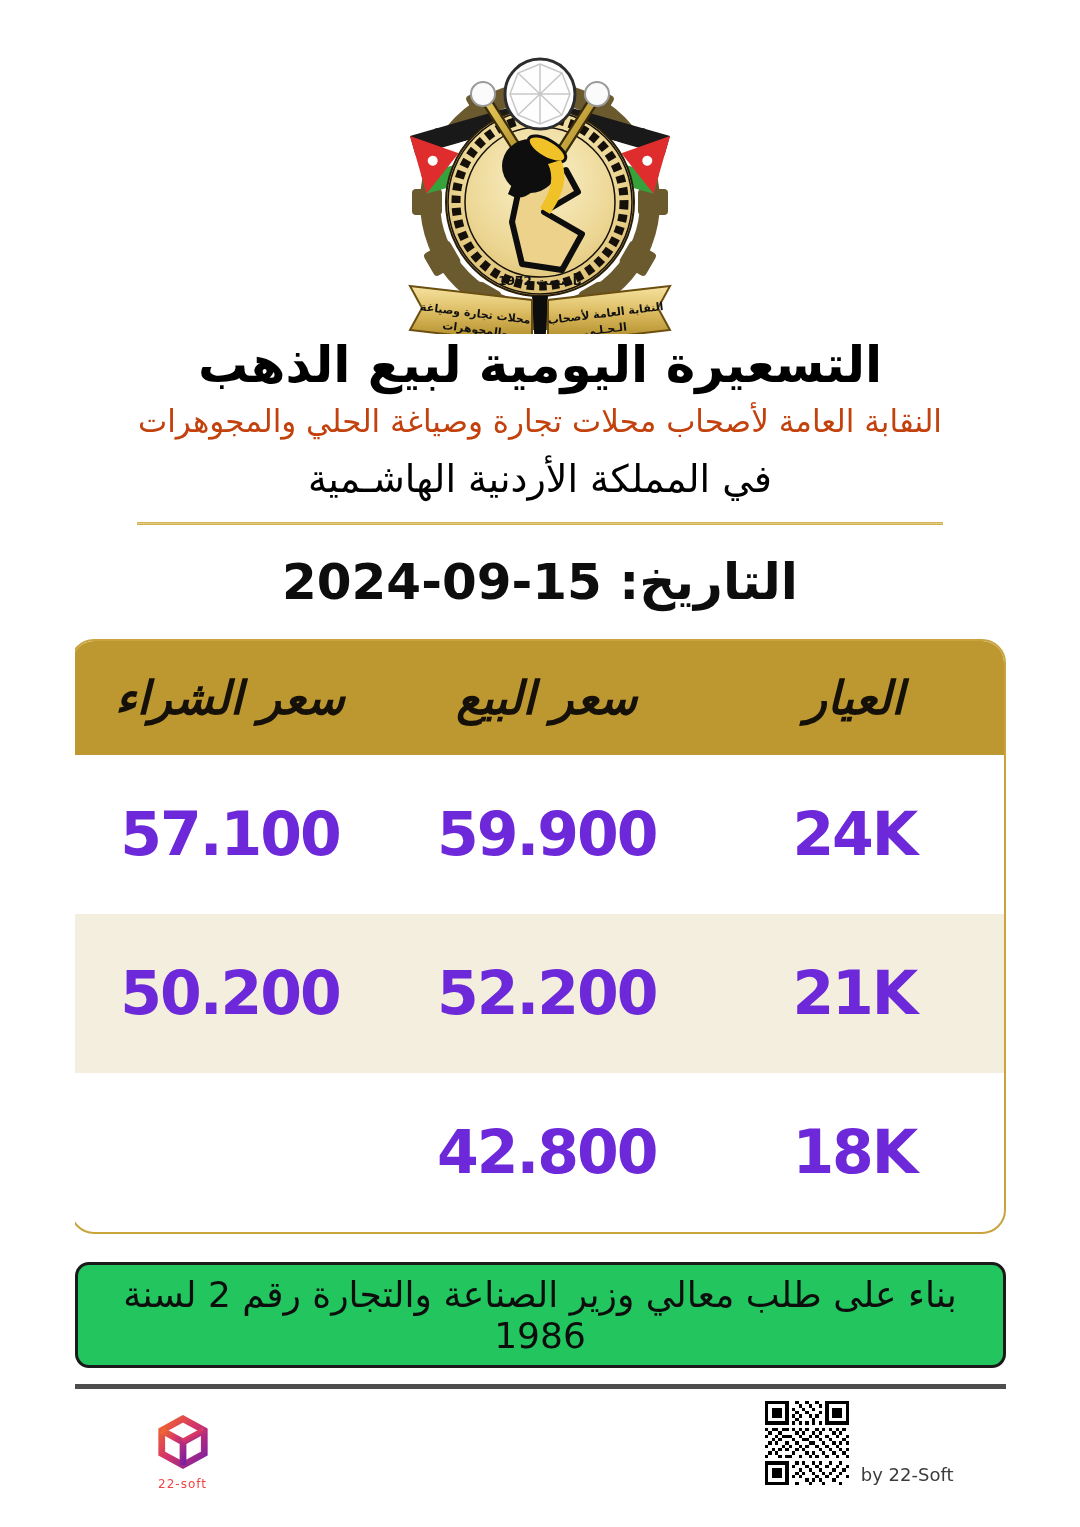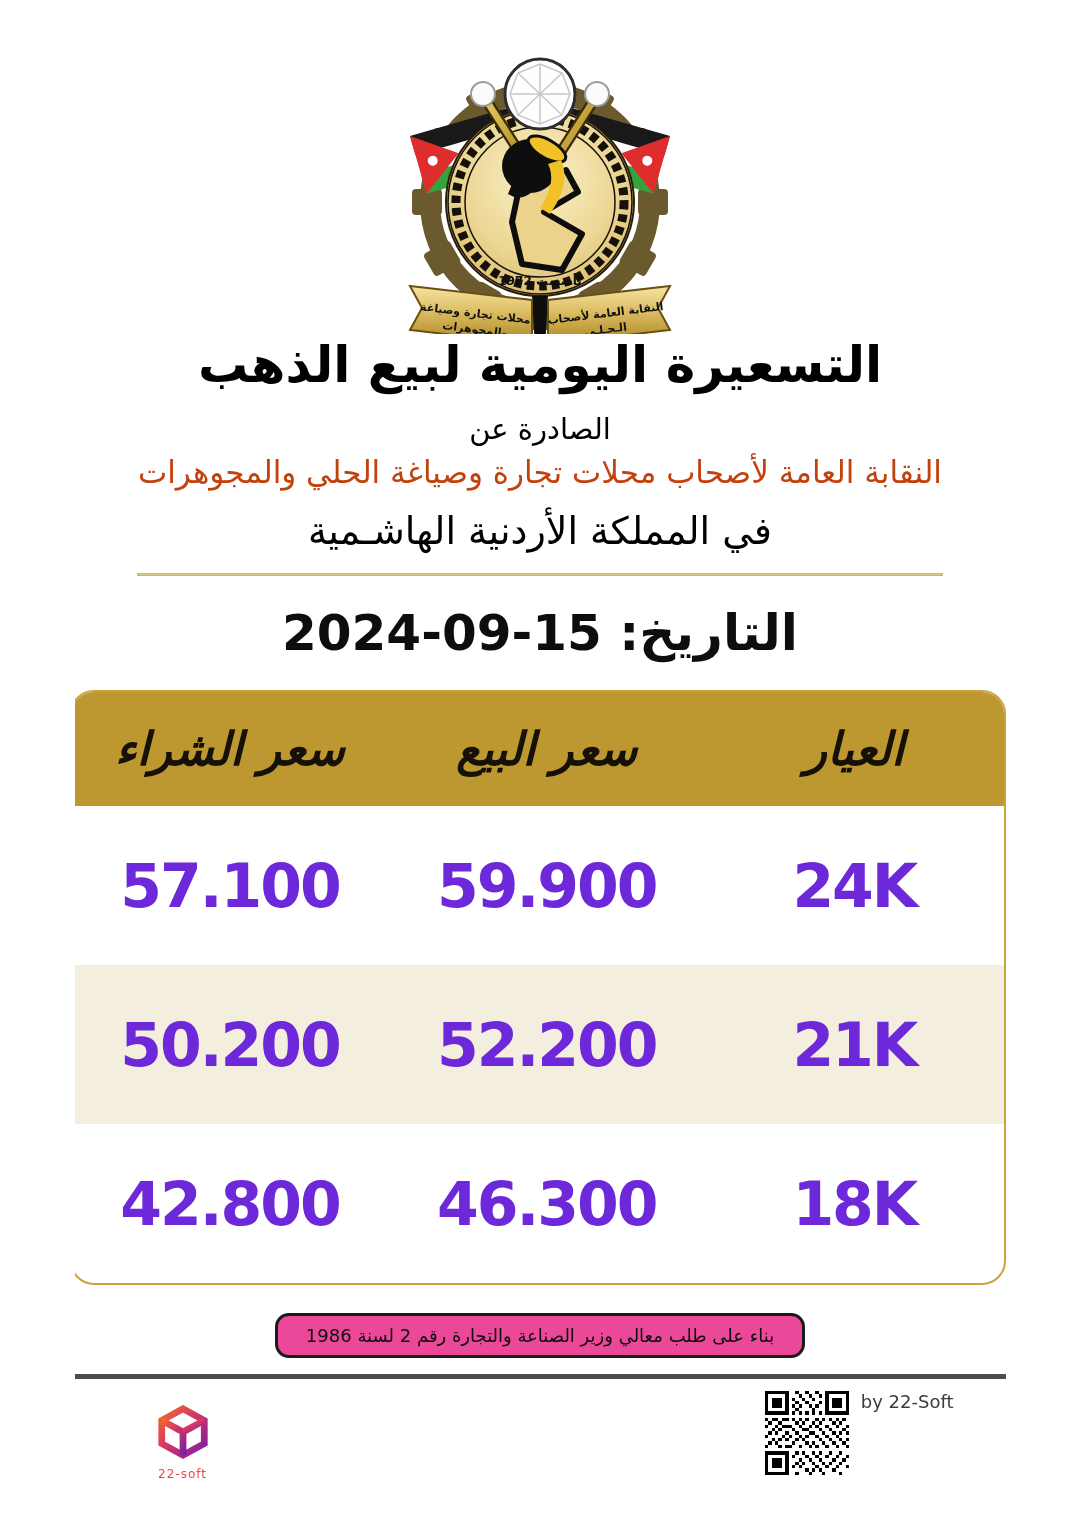--- a/index.html
+++ b/index.html
@@ -25,29 +25,29 @@
     border-radius:24px; overflow:hidden; background:#fff; }
   .thead { display:grid; grid-template-columns:32% 34% 34%; height:114px;
     align-items:center; background:#bd9830; border-radius:20px 20px 0 0; }
   .th { font-size:46px; font-weight:bold; color:#151008;font-style:italic; }
   .trow { display:grid; grid-template-columns:32% 34% 34%; height:159px; align-items:center; }
   .trow.alt { background:#f3eedd; }
   .td { font-size:60px; font-weight:bold; color:#6d28d9; letter-spacing:-2px; }
   
   .note-wrap { margin-top:28px; }
   .note { display:inline-block; border:3px solid #1a1a1a; border-radius:14px;
-    padding:9px 28px; font-size:18px; color:#0d0d0d; background:#ec4899; }
+    padding:9px 28px; font-size:36px; color:#0d0d0d; background:#22c55e; }
   
   .footer { margin-top:16px; }
   .footer-line { width:976px; height:5px; background:#4d4d4d; margin:0 auto; }
   .footer-row { display:flex; justify-content:space-between; align-items:flex-start;
     padding:12px 52px 0 58px; }
   .soft-logo { width:100px; text-align:center; margin-top:12px; }
   .soft-logo-text { font-size:12px; color:#ef4444; letter-spacing:1px; margin-top:2px; }
-  .qr-block { display:flex; align-items:flex-start; gap:12px; margin-top:0; }
+  .qr-block { display:flex; align-items:flex-end; gap:12px; margin-top:0; }
   .credit { font-size:18px; color:#3c3c3c; }
 </style>
 </head>
 <body>
 
 <div class="poster" dir="rtl">
 
   <div class="emblem">
     <svg viewBox="0 0 320 300" width="320" height="300">
       <defs>
@@ -134,21 +134,20 @@
         <path d="M290 252 L168 266 L168 310 L290 296 L278 274 Z" fill="url(#grib)" stroke="#6b4f10" stroke-width="2"></path>
         <text x="95" y="283" font-size="11" font-weight="bold" text-anchor="middle" fill="#111" transform="rotate(7 95 283)">محلات تجارة وصياغة</text>
         <text x="95" y="299" font-size="11" font-weight="bold" text-anchor="middle" fill="#111" transform="rotate(7 95 299)">والمجوهرات</text>
         <text x="226" y="283" font-size="11" font-weight="bold" text-anchor="middle" fill="#111" transform="rotate(-7 226 283)">النقابة العامة لأصحاب</text>
         <text x="226" y="299" font-size="11" font-weight="bold" text-anchor="middle" fill="#111" transform="rotate(-7 226 299)">الـحـلـي</text>
       </g>
     </svg>
   </div>
 
   <h1 class="title">التسعيرة اليومية لبيع الذهب</h1>
-  <div class="issued">الصادرة عن</div>
   <div class="syndicate">النقابة العامة لأصحاب محلات تجارة وصياغة الحلي والمجوهرات</div>
   <div class="kingdom">في المملكة الأردنية الهاشـمية</div>
   <div class="gold-divider"></div>
   <div class="date-line">التاريخ: 15-09-2024</div>
 
   <div class="price-table">
     <div class="thead">
       <div class="th">العيار</div>
       <div class="th">سعر البيع</div>
       <div class="th">سعر الشراء</div>
@@ -158,21 +157,20 @@
       <div class="td">59.900</div>
       <div class="td">57.100</div>
     </div>
     <div class="trow alt">
       <div class="td">21K</div>
       <div class="td">52.200</div>
       <div class="td">50.200</div>
     </div>
     <div class="trow">
       <div class="td">18K</div>
-      <div class="td">46.300</div>
       <div class="td">42.800</div>
     </div>
   </div>
 
   <div class="note-wrap">
     <div class="note">بناء على طلب معالي وزير الصناعة والتجارة رقم 2 لسنة 1986</div>
   </div>
 
   <div class="footer" dir="ltr">
     <div class="footer-line"></div>

